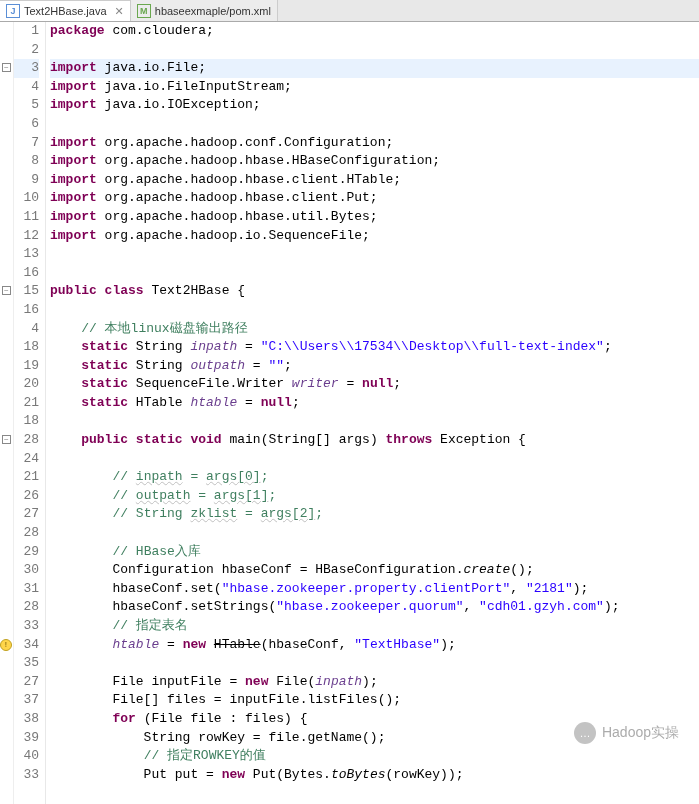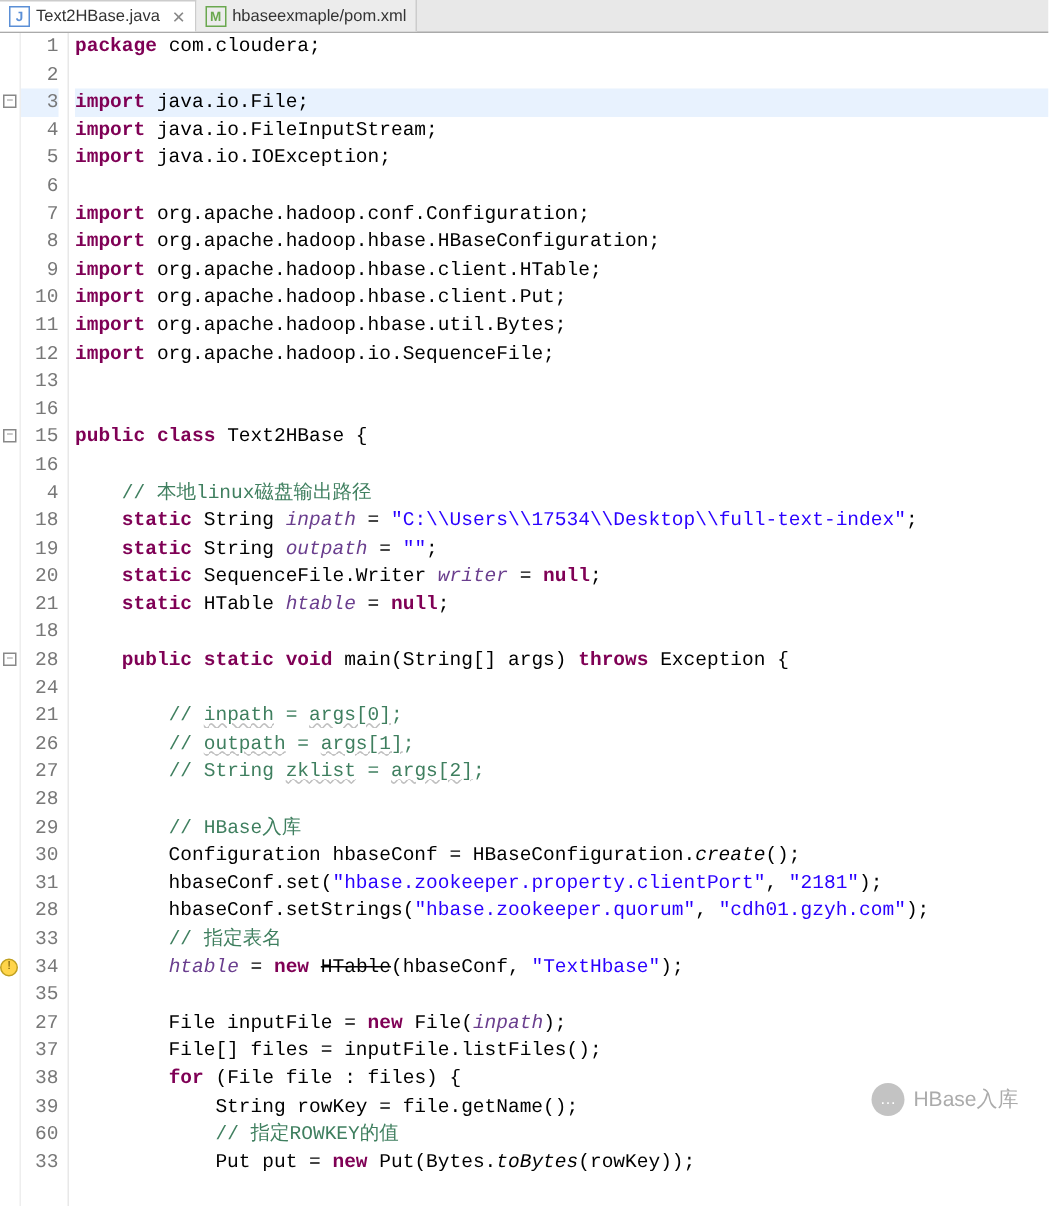--- a/index.html
+++ b/index.html
@@ -230,22 +230,22 @@
       <div class="line-h">30</div>
       <div class="line-h">31</div>
       <div class="line-h">28</div>
       <div class="line-h">33</div>
       <div class="line-h">34</div>
       <div class="line-h">35</div>
       <div class="line-h">27</div>
       <div class="line-h">37</div>
       <div class="line-h">38</div>
       <div class="line-h">39</div>
-      <div class="line-h">60</div>
+      <div class="line-h">40</div>
       <div class="line-h">33</div>
     </div>
   <div class="code" id="code"><div class="row"><span class="kw">package </span><span>com.cloudera;</span></div><div class="row"></div><div class="row hl-line"><span class="kw">import </span><span>java.io.File;</span></div><div class="row"><span class="kw">import </span><span>java.io.FileInputStream;</span></div><div class="row"><span class="kw">import </span><span>java.io.IOException;</span></div><div class="row"></div><div class="row"><span class="kw">import </span><span>org.apache.hadoop.conf.Configuration;</span></div><div class="row"><span class="kw">import </span><span>org.apache.hadoop.hbase.HBaseConfiguration;</span></div><div class="row"><span class="kw">import </span><span>org.apache.hadoop.hbase.client.HTable;</span></div><div class="row"><span class="kw">import </span><span>org.apache.hadoop.hbase.client.Put;</span></div><div class="row"><span class="kw">import </span><span>org.apache.hadoop.hbase.util.Bytes;</span></div><div class="row"><span class="kw">import </span><span>org.apache.hadoop.io.SequenceFile;</span></div><div class="row"></div><div class="row"></div><div class="row"><span class="kw">public class </span><span>Text2HBase {</span></div><div class="row"></div><div class="row"><span>    </span><span class="com">// 本地linux磁盘输出路径</span></div><div class="row"><span>    </span><span class="kw">static </span><span>String </span><span class="sfield">inpath</span><span> = </span><span class="str">"C:\\Users\\17534\\Desktop\\full-text-index"</span><span>;</span></div><div class="row"><span>    </span><span class="kw">static </span><span>String </span><span class="sfield">outpath</span><span> = </span><span class="str">""</span><span>;</span></div><div class="row"><span>    </span><span class="kw">static </span><span>SequenceFile.Writer </span><span class="sfield">writer</span><span> = </span><span class="kw">null</span><span>;</span></div><div class="row"><span>    </span><span class="kw">static </span><span>HTable </span><span class="sfield">htable</span><span> = </span><span class="kw">null</span><span>;</span></div><div class="row"></div><div class="row"><span>    </span><span class="kw">public static void </span><span>main(String[] args) </span><span class="kw">throws </span><span>Exception {</span></div><div class="row"></div><div class="row"><span>        </span><span class="com">// </span><span class="com wavy">inpath</span><span class="com"> = </span><span class="com wavy">args[0]</span><span class="com">;</span></div><div class="row"><span>        </span><span class="com">// </span><span class="com wavy">outpath</span><span class="com"> = </span><span class="com wavy">args[1]</span><span class="com">;</span></div><div class="row"><span>        </span><span class="com">// String </span><span class="com wavy">zklist</span><span class="com"> = </span><span class="com wavy">args[2]</span><span class="com">;</span></div><div class="row"></div><div class="row"><span>        </span><span class="com">// HBase入库</span></div><div class="row"><span>        Configuration hbaseConf = HBaseConfiguration.</span><span class="staticcall">create</span><span>();</span></div><div class="row"><span>        hbaseConf.set(</span><span class="str">"hbase.zookeeper.property.clientPort"</span><span>, </span><span class="str">"2181"</span><span>);</span></div><div class="row"><span>        hbaseConf.setStrings(</span><span class="str">"hbase.zookeeper.quorum"</span><span>, </span><span class="str">"cdh01.gzyh.com"</span><span>);</span></div><div class="row"><span>        </span><span class="com">// 指定表名</span></div><div class="row"><span>        </span><span class="sfield">htable</span><span> = </span><span class="kw">new </span><span class="depr">HTable</span><span>(hbaseConf, </span><span class="str">"TextHbase"</span><span>);</span></div><div class="row"></div><div class="row"><span>        File inputFile = </span><span class="kw">new </span><span>File(</span><span class="sfield">inpath</span><span>);</span></div><div class="row"><span>        File[] files = inputFile.listFiles();</span></div><div class="row"><span>        </span><span class="kw">for </span><span>(File file : files) {</span></div><div class="row"><span>            String rowKey = file.getName();</span></div><div class="row"><span>            </span><span class="com">// 指定ROWKEY的值</span></div><div class="row"><span>            Put put = </span><span class="kw">new </span><span>Put(Bytes.</span><span class="staticcall">toBytes</span><span>(rowKey));</span></div></div>
 </div>
 
 <div class="watermark">
   <span class="wm-icon">…</span>
-  <span>HBase入库</span>
+  <span>Hadoop实操</span>
 </div>
 
 </body></html>

